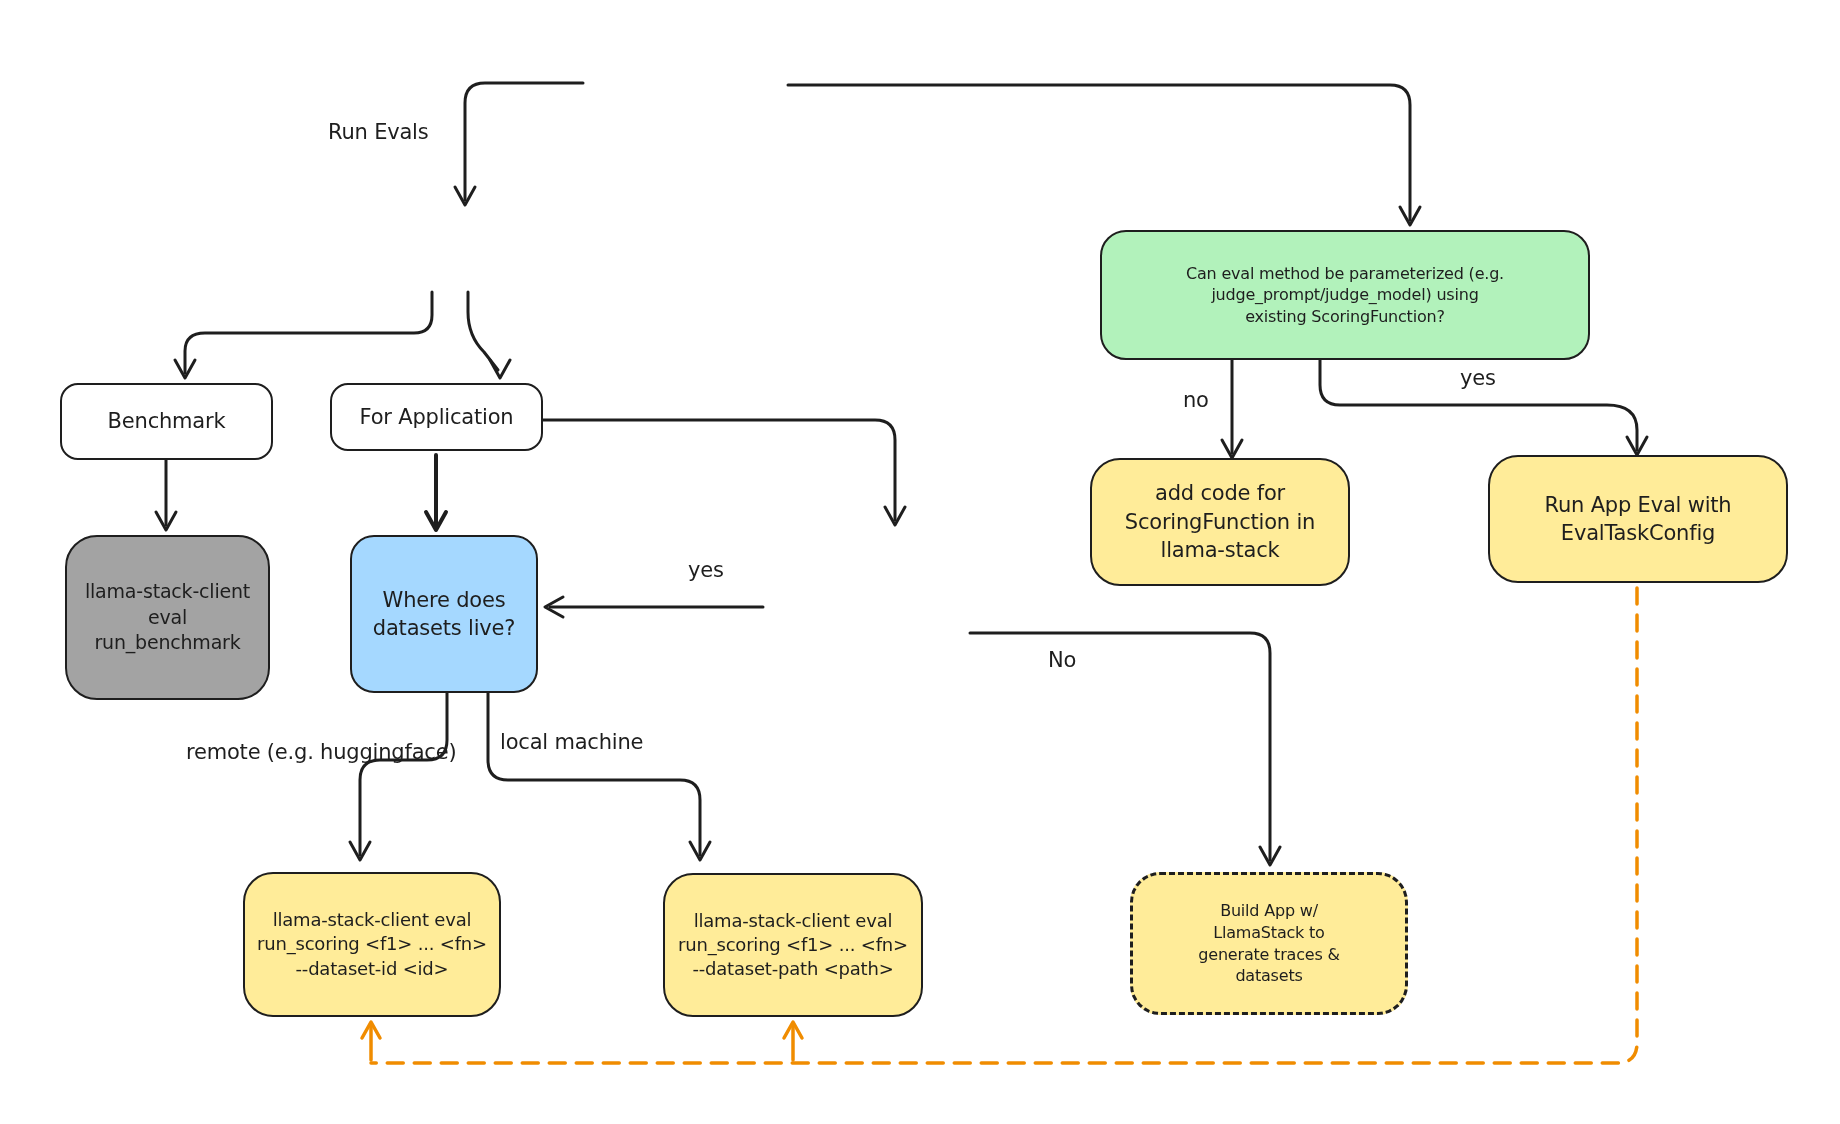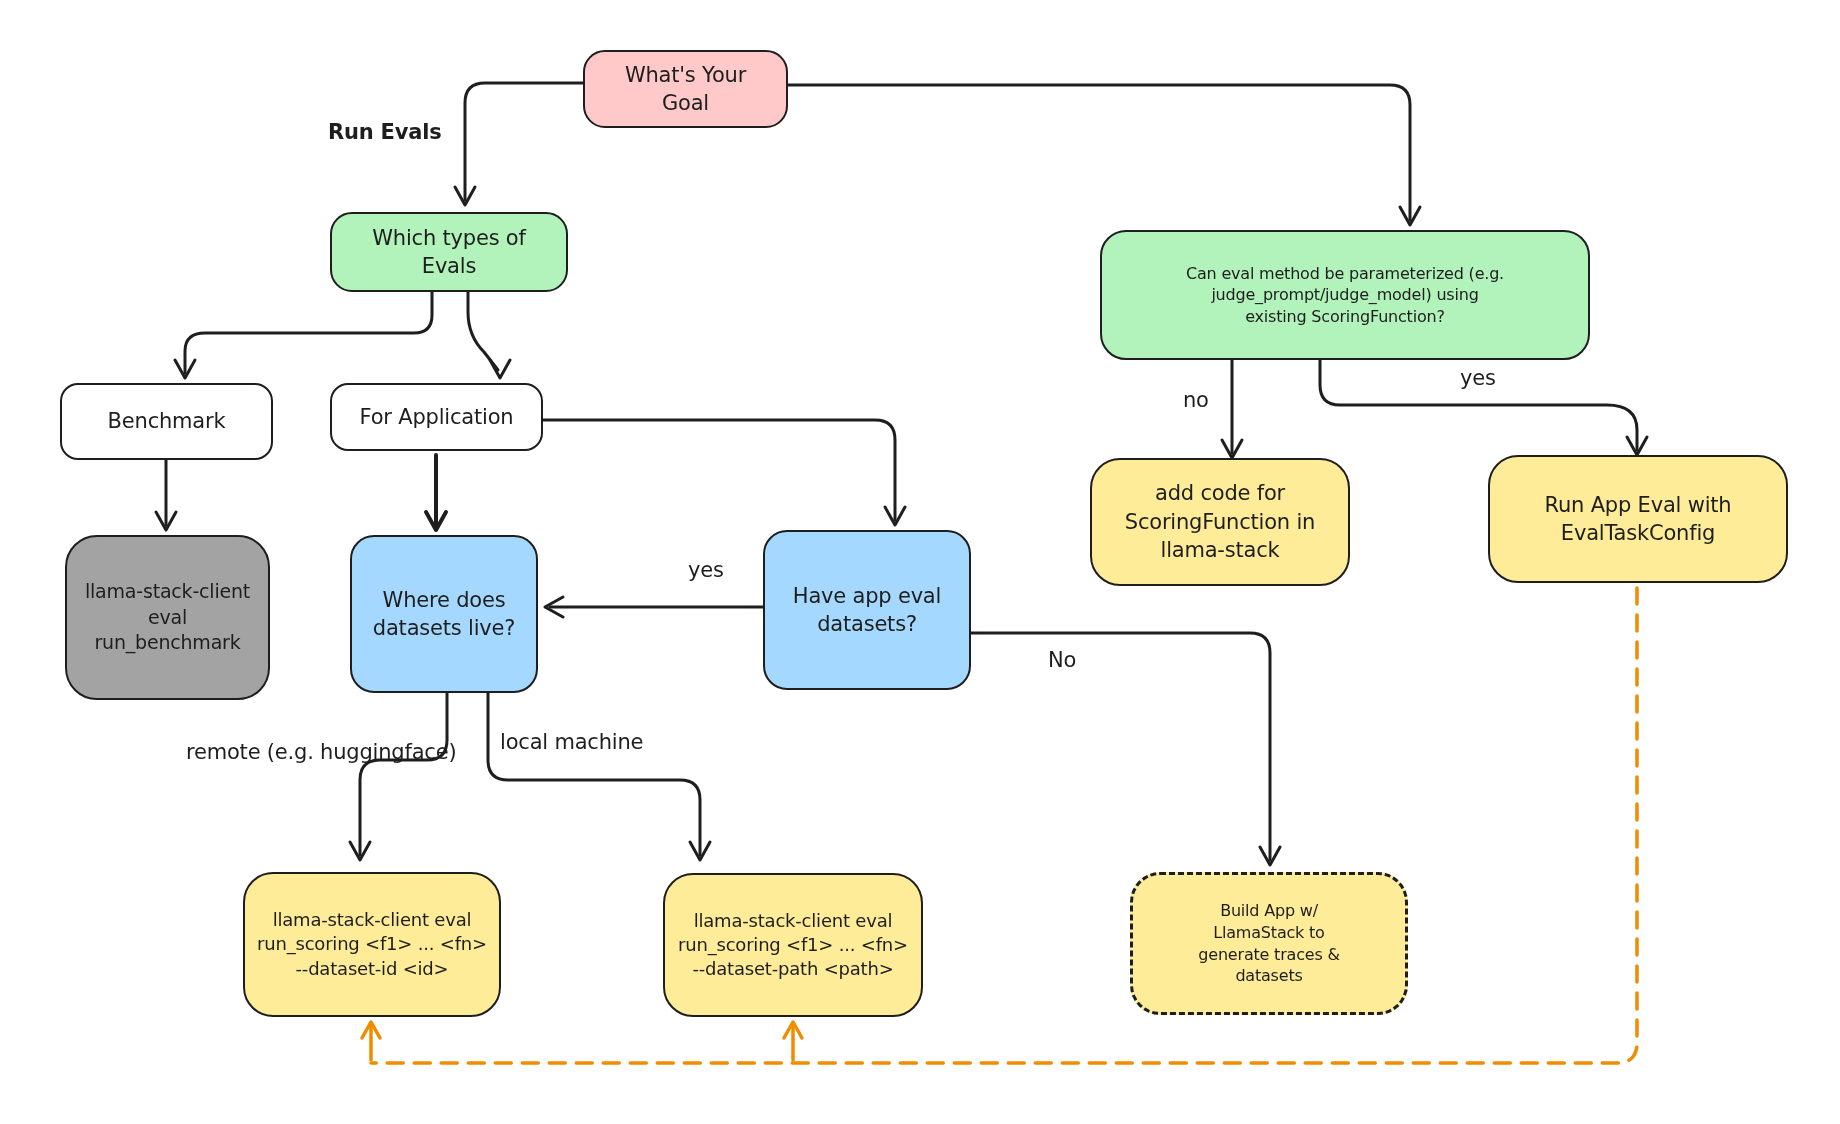--- a/index.html
+++ b/index.html
@@ -30,21 +30,21 @@
   .n-run-benchmark   {left:65px;  top:535px; width:205px;height:165px;border-radius:32px;font-size:19px;}
   .n-where-datasets  {left:350px; top:535px; width:188px;height:158px;}
   .n-have-datasets   {left:763px; top:530px; width:208px;height:160px;}
   .n-param-question  {left:1100px;top:230px; width:490px;height:130px;border-radius:26px;font-size:16px;}
   .n-add-code        {left:1090px;top:458px; width:260px;height:128px;border-radius:30px;}
   .n-run-app-eval    {left:1488px;top:455px; width:300px;height:128px;border-radius:30px;}
   .n-run-scoring-id  {left:243px; top:872px; width:258px;height:145px;border-radius:30px;font-size:18px;}
   .n-run-scoring-path{left:663px; top:873px; width:260px;height:144px;border-radius:30px;font-size:18px;}
   .n-build-app       {left:1130px;top:872px; width:278px;height:143px;font-size:16px;}
   
-  .l-run-evals  {left:328px; top:118px;font-weight:bold;}
+  .l-run-evals  {left:328px; top:118px;}
   .l-develop-new{left:1105px;top:103px;width:310px;font-size:22px;}
   .l-no-param   {left:1183px;top:386px;}
   .l-yes-param  {left:1460px;top:364px;}
   .l-yes-have   {left:688px; top:556px;}
   .l-no-have    {left:1048px;top:646px;}
   .l-remote     {left:186px; top:738px;}
   .l-local      {left:500px; top:728px;}
 </style>
 </head>
 <body>
@@ -96,38 +96,32 @@
     <g fill="none" stroke="#f08c00" stroke-width="3.5" stroke-linecap="round" stroke-linejoin="round">
 
       <path stroke-dasharray="16 11" d="M 1637 588 L 1637 1043 Q 1637 1063 1617 1063 L 371 1063"></path>
       <path d="M 371 1060 L 371 1026"></path>
       <path d="M 362 1038 L 371 1022 L 380 1038"></path>
       <path d="M 793 1060 L 793 1026"></path>
       <path d="M 784 1038 L 793 1022 L 802 1038"></path>
     </g>
   </svg>
 
-  <div class="node n-goal" style="background: rgb(255, 201, 201);">What's Your
-Goal</div>
 
-  <div class="node n-which-types" style="background: rgb(178, 242, 187);">Which types of
-Evals</div>
 
   <div class="node n-benchmark" style="background: rgb(255, 255, 255);">Benchmark</div>
 
   <div class="node n-for-application" style="background: rgb(255, 255, 255);">For Application</div>
 
   <div class="node n-run-benchmark" style="background: #a3a3a3; text-align: center;">llama-stack-client
 eval run_benchmark</div>
 
   <div class="node n-where-datasets round-lg" style="background: rgb(165, 216, 255);">Where does
 datasets live?</div>
 
-  <div class="node n-have-datasets round-lg" style="background: rgb(165, 216, 255);">Have app eval
-datasets?</div>
 
   <div class="node n-param-question" style="background: rgb(178, 242, 187);">Can eval method be parameterized (e.g.
 judge_prompt/judge_model) using
 existing ScoringFunction?</div>
 
   <div class="node n-add-code" style="background: rgb(255, 236, 153);">add code for
 ScoringFunction in
 llama-stack</div>
 
   <div class="node n-run-app-eval" style="background: rgb(255, 236, 153);">Run App Eval with

